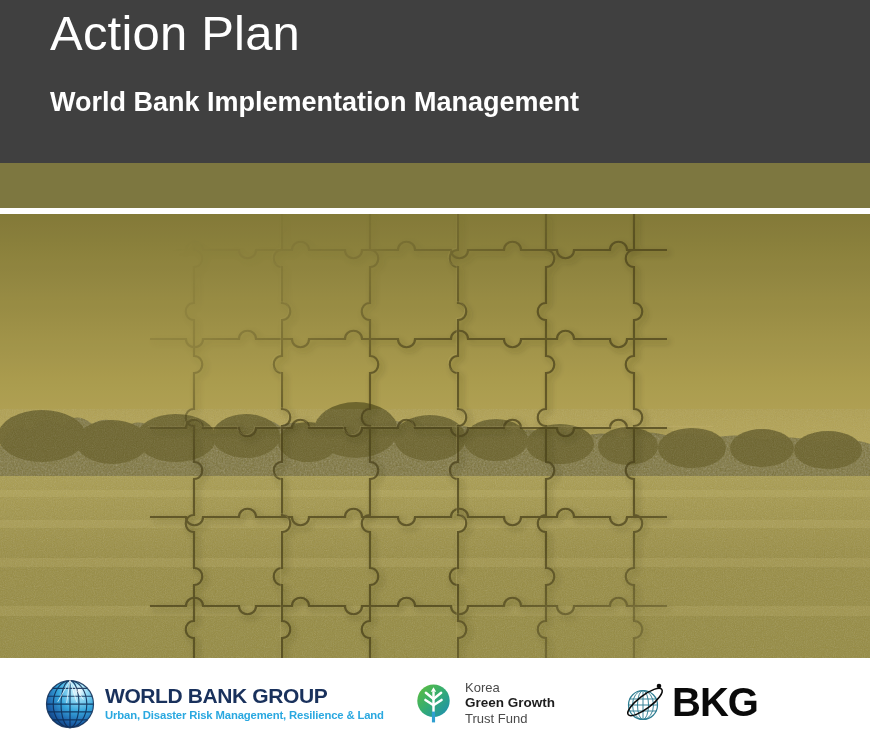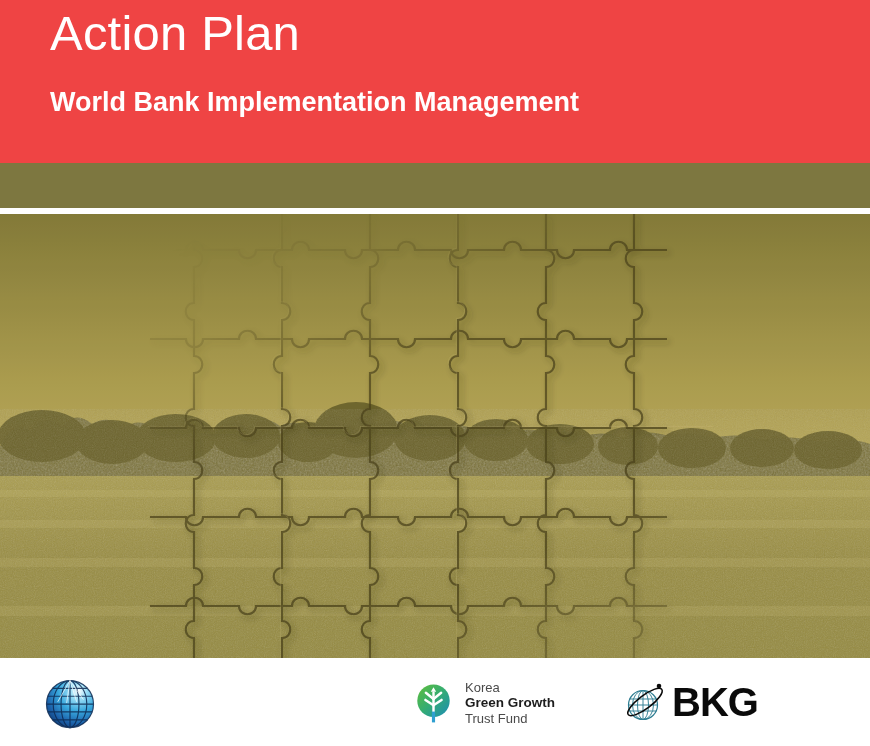--- a/index.html
+++ b/index.html
@@ -8,21 +8,21 @@
     background:#ffffff;
     font-family:"Liberation Sans","DejaVu Sans",sans-serif;
     overflow:hidden;
     position:relative;
   }
   .page{position:relative;width:870px;height:746px;background:#fff;}
 
   
   .header-band{
     position:absolute;left:0;top:0;width:870px;height:163px;
-    background:#ef4444;
+    background:#404040;
   }
   .title{
     position:absolute;left:50px;top:2px;
     font-size:49px;line-height:62px;
     font-weight:300;
     letter-spacing:0.2px;
     color:#ffffff;
     white-space:nowrap;
   }
   .subtitle{
@@ -360,20 +360,24 @@
             <ellipse cx="50" cy="52" rx="30" ry="42"></ellipse>
             <path d="M10,38 H90"></path>
             <path d="M8,52 H92"></path>
             <path d="M10,66 H90"></path>
             <path d="M18,80 H82"></path>
             <path d="M18,24 H82"></path>
             <path d="M50,10 V94"></path>
           </g>
           <path d="M50,10 L28,48 M50,10 L44,50 M50,10 L62,48 M50,10 L74,44" stroke="#ffffff" stroke-width="1.6" opacity="0.75" fill="none"></path>
         </svg>
+        <div class="wb-text">
+          <div class="wb-title">WORLD BANK GROUP</div>
+          <div class="wb-sub">Urban, Disaster Risk Management, Resilience &amp; Land</div>
+        </div>
       </div>
 
       <div class="logo kggtf-logo">
         <svg class="kg-mark" viewBox="0 0 100 100">
           <defs>
             <linearGradient id="kgg" x1="0.1" y1="0.1" x2="0.95" y2="0.95">
               <stop offset="0%" stop-color="#57bb45"></stop>
               <stop offset="45%" stop-color="#35ad72"></stop>
               <stop offset="100%" stop-color="#1f8fb0"></stop>
             </linearGradient>

